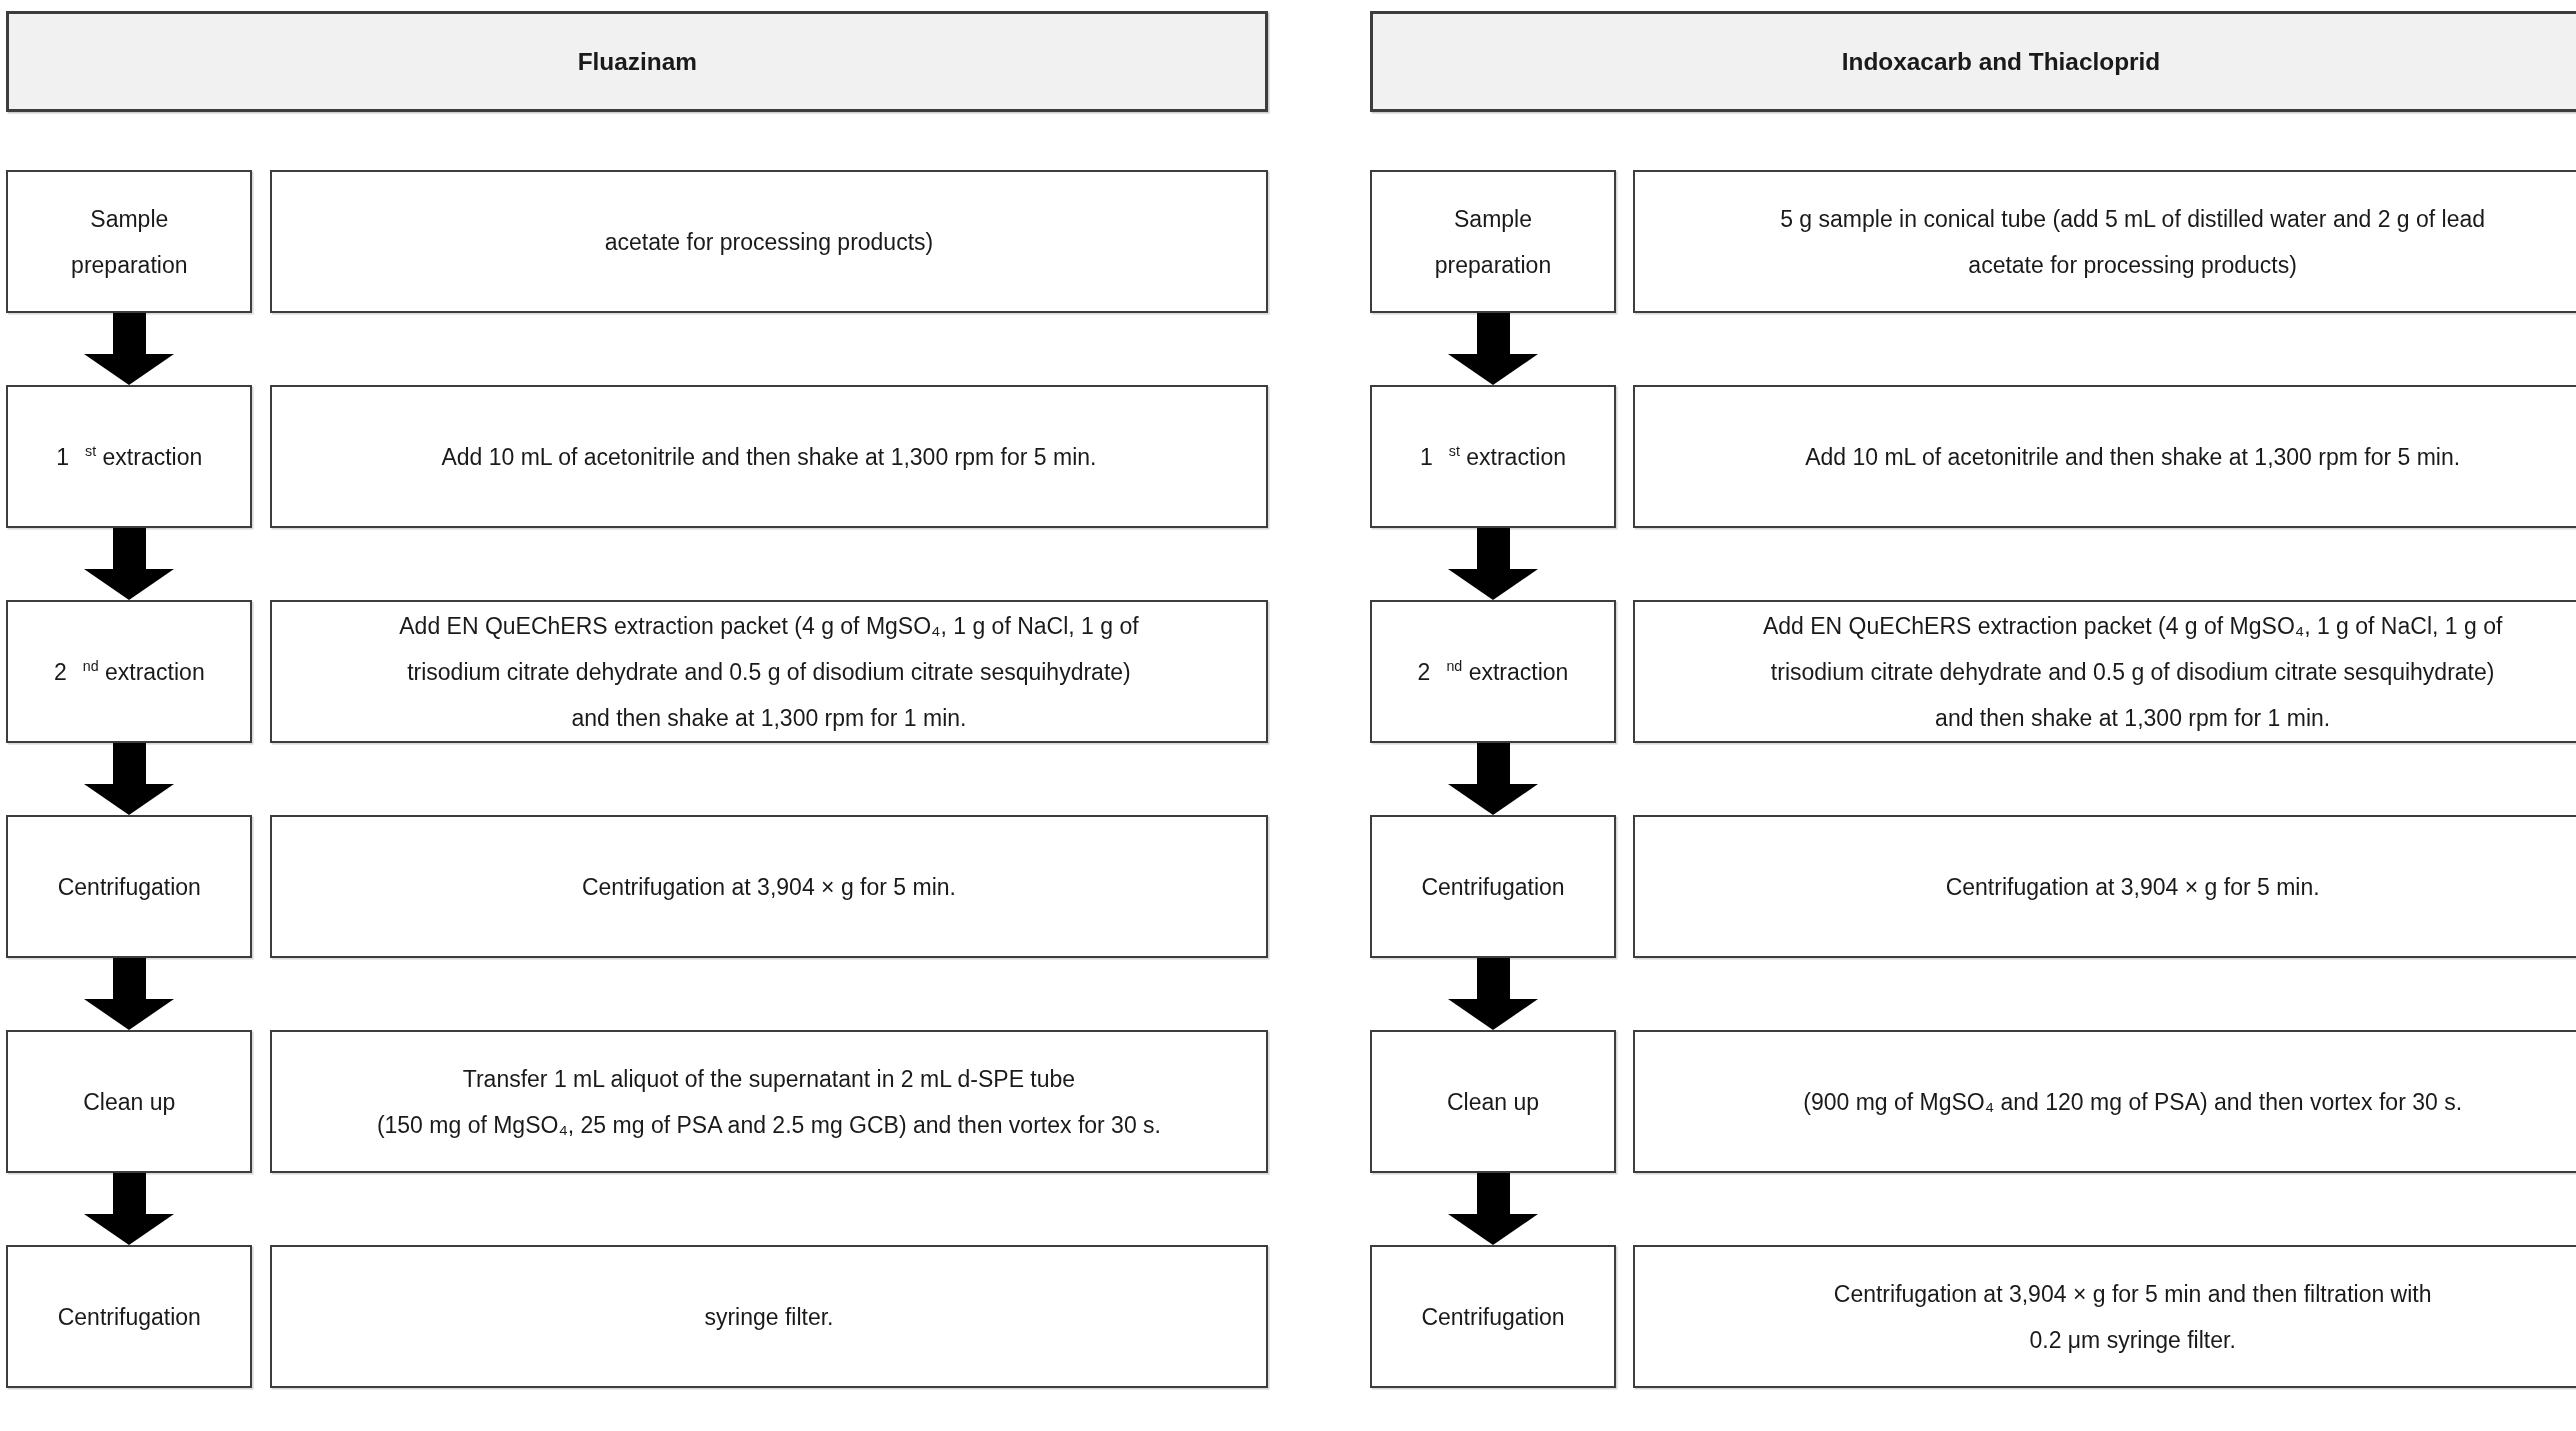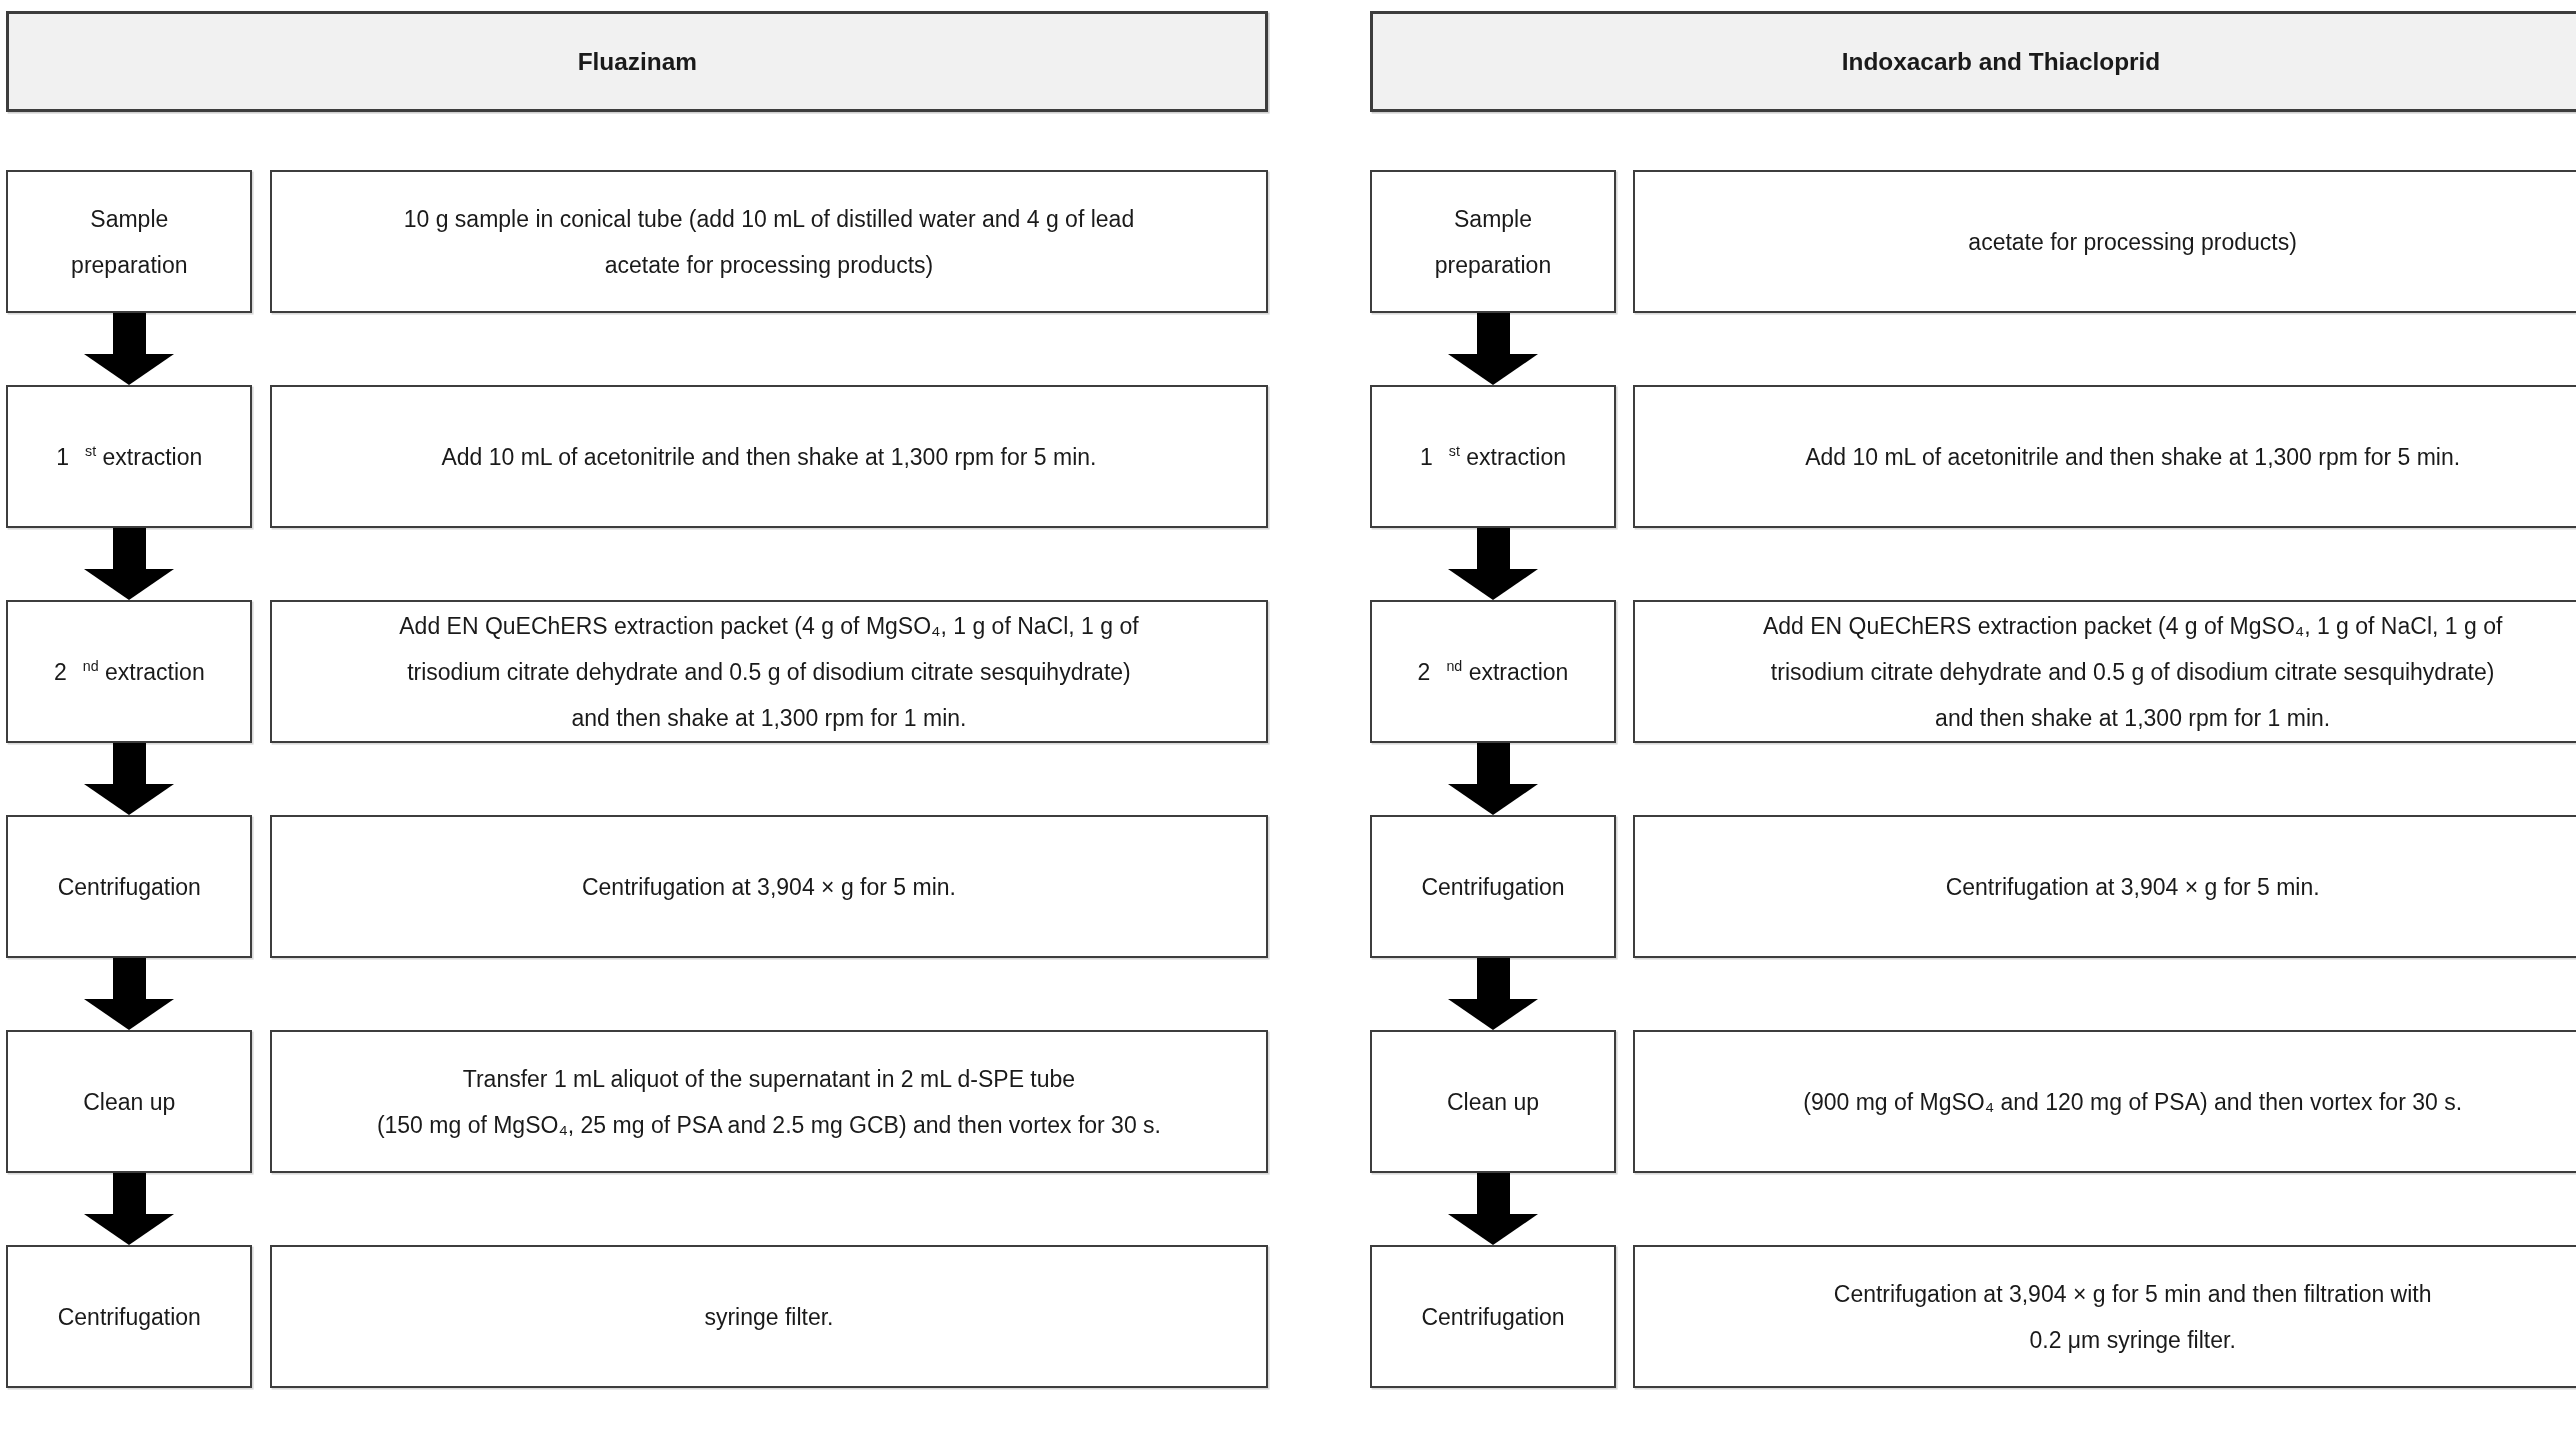--- a/index.html
+++ b/index.html
@@ -83,21 +83,20 @@
 
   <div class="column col-left">
     <div class="header-box">Fluazinam</div>
 
     <div class="row">
       <div class="label-box">
           <div class="line"><span>Sample</span></div>
           <div class="line"><span>preparation</span></div>
         </div>
       <div class="desc-box">
-          <div class="line"><span>10 g sample in conical tube (add 10 mL of distilled water and 4 g of lead</span></div>
           <div class="line"><span>acetate for processing products)</span></div>
         </div>
     </div>
     <div class="arrow-gap">
       <div class="arrow-stem"></div>
       <div class="arrow-head"></div>
     </div>
 
     <div class="row">
       <div class="label-box">
@@ -166,20 +165,21 @@
 
   <div class="column col-right">
     <div class="header-box">Indoxacarb and Thiacloprid</div>
 
     <div class="row">
       <div class="label-box">
           <div class="line"><span>Sample</span></div>
           <div class="line"><span>preparation</span></div>
         </div>
       <div class="desc-box">
+          <div class="line"><span>5 g sample in conical tube (add 5 mL of distilled water and 2 g of lead</span></div>
           <div class="line"><span>acetate for processing products)</span></div>
         </div>
     </div>
     <div class="arrow-gap">
       <div class="arrow-stem"></div>
       <div class="arrow-head"></div>
     </div>
 
     <div class="row">
       <div class="label-box">

